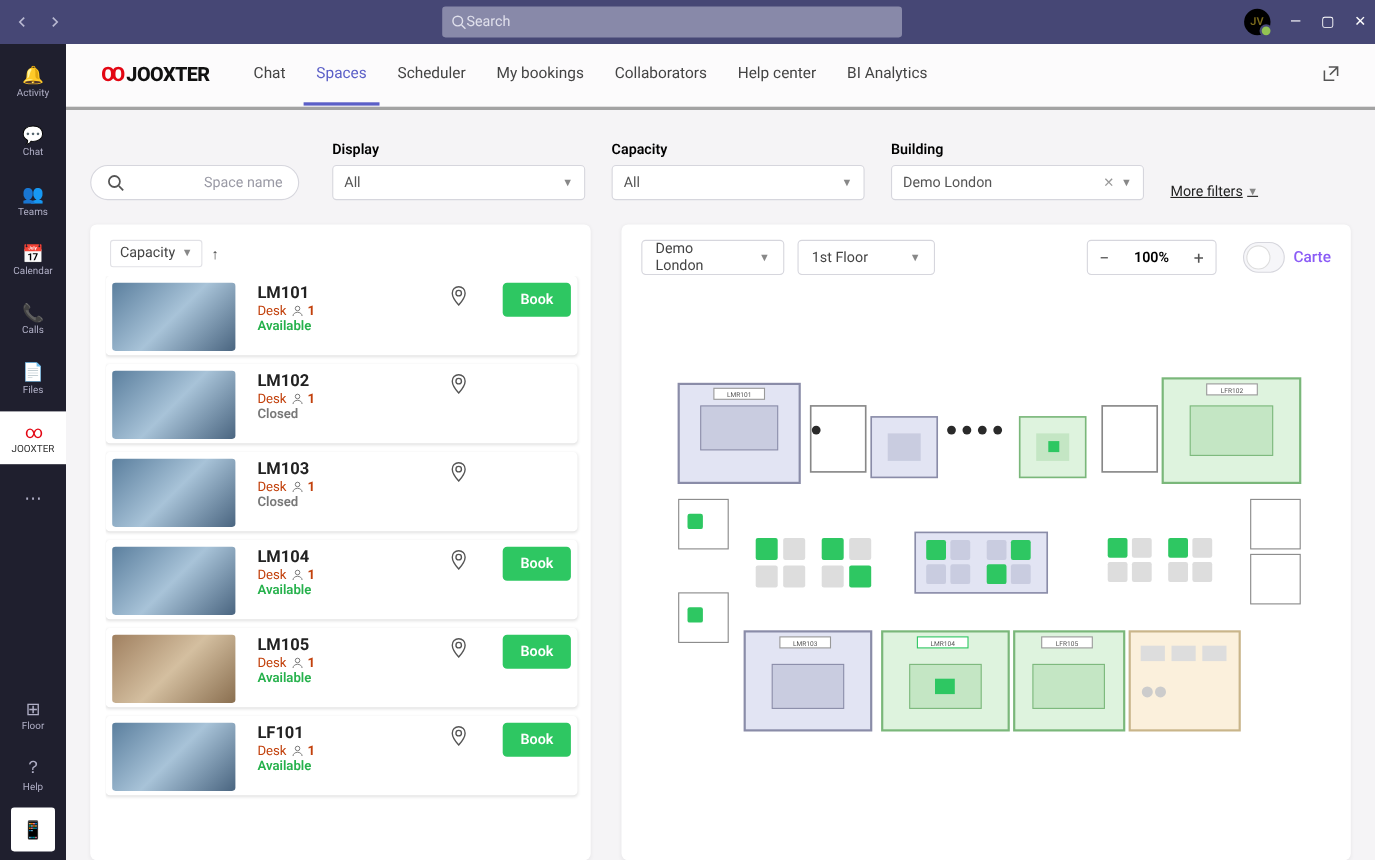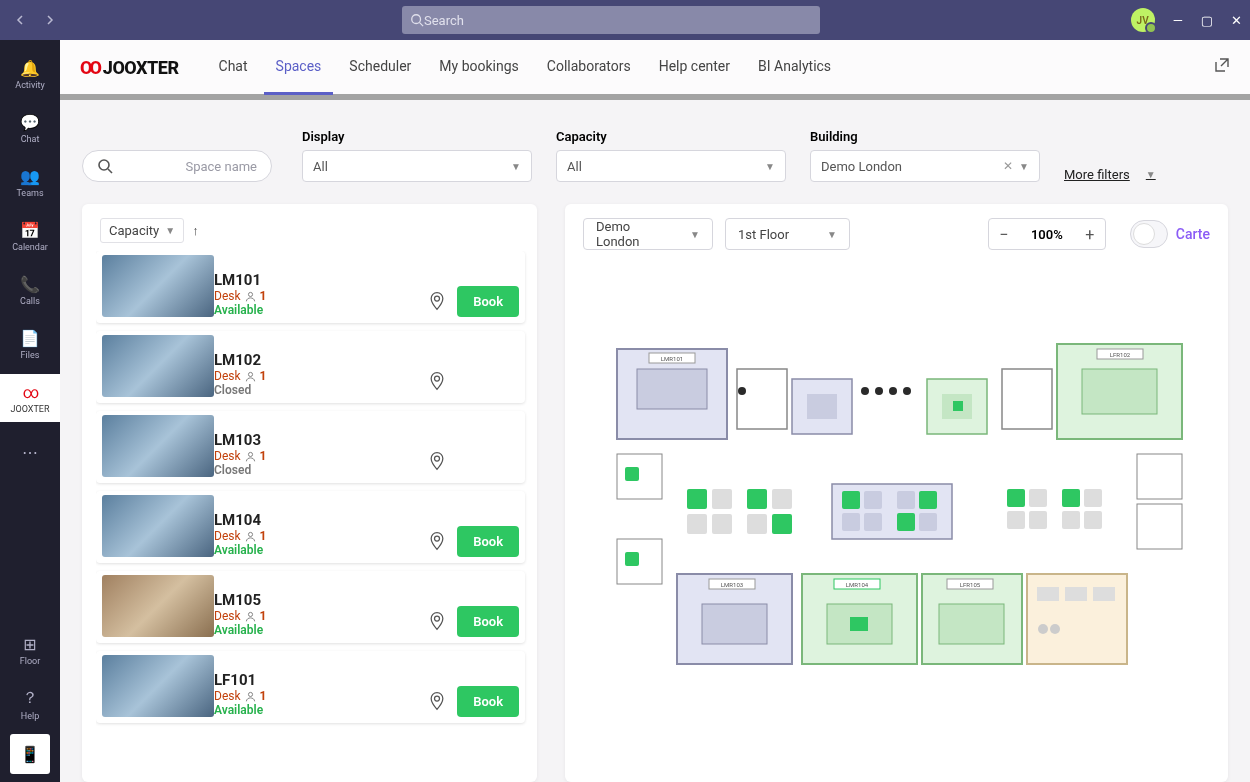--- a/index.html
+++ b/index.html
@@ -2,57 +2,57 @@
 <html><head>
 <meta charset="utf-8">
 <style>
   * { box-sizing: border-box; margin: 0; padding: 0; font-family: -apple-system, "Segoe UI", Roboto, Arial, sans-serif; }
   body { width: 1250px; height: 782px; overflow: hidden; background: #e8e8ec; }
   .titlebar { height: 40px; background: #464775; display: flex; align-items: center; padding: 0 8px; color: #fff; }
   .titlebar .nav { display: flex; gap: 6px; }
   .tb-btn { width: 24px; height: 24px; display: flex; align-items: center; justify-content: center; color: #b9b9d1; cursor: pointer; }
   .searchbox { margin-left: 340px; width: 418px; height: 28px; background: #8889a9; border-radius: 3px; display: flex; align-items: center; padding: 0 8px; color: #e0e0ec; font-size: 13px; }
   .titlebar .right { margin-left: auto; display: flex; align-items: center; gap: 18px; }
-  .avatar { width: 24px; height: 24px; border-radius: 50%; background: #bef264; color: #7a6a1b; font-size: 10px; font-weight: 600; display: flex; align-items: center; justify-content: center; position: relative; }
+  .avatar { width: 24px; height: 24px; border-radius: 50%; background: #000000; color: #7a6a1b; font-size: 10px; font-weight: 600; display: flex; align-items: center; justify-content: center; position: relative; }
   .avatar::after { content:""; position:absolute; right:-2px; bottom:-2px; width:8px; height:8px; background:#92c353; border-radius:50%; border:2px solid #464775; }
   .win-btn { color:#fff; font-size:13px; cursor:pointer; }
   .app { display:flex; height: calc(100% - 40px); }
   .siderail { width: 60px; background: #1f1f2e; color: #c6c6d6; display:flex; flex-direction:column; align-items:center; padding-top:10px; gap:6px; }
   .rail-item { width:60px; height:48px; display:flex; flex-direction:column; align-items:center; justify-content:center; font-size:9px; gap:2px; cursor:pointer; color:#b0afc6;}
   .rail-item.active { background:#fff; color:#333; }
   .rail-icon { font-size:16px; }
   .rail-bottom { margin-top:auto; margin-bottom:8px; display:flex; flex-direction:column; gap:6px; align-items:center;}
   .rail-device { width:40px; height:40px; background:#fff; border-radius:3px; display:flex; align-items:center; justify-content:center; color:#555; cursor:pointer;}
   .main { flex:1; display:flex; flex-direction:column; background:#f5f4f6; }
-  .header { height:60px; background:#fcfbfc; border-bottom:6px solid #a3a3a3; display:flex; align-items:center; padding:0 20px; gap:8px; }
+  .header { height:60px; background:#fcfbfc; border-bottom:3px solid #a3a3a3; display:flex; align-items:center; padding:0 32px; gap:8px; }
   .logo { display:flex; align-items:center; font-weight:800; font-size:18px; color:#111; letter-spacing:-0.5px; }
   .logo .oo { color:#e30613; font-size:18px; margin-right:4px; letter-spacing:-3px;}
   .tabs { display:flex; margin-left:20px; gap:4px; }
   .tab { padding: 18px 12px; font-size:14px; color:#444; cursor:pointer; border-bottom:3px solid transparent;}
   .tab.active { color:#5b5fc7; border-bottom-color:#5b5fc7; }
   .popout { margin-left:auto; color:#555; cursor:pointer; }
   .content { flex:1; padding: 18px 22px 0 22px; overflow:hidden; display:flex; flex-direction:column;}
   .filters { display:flex; gap:24px; align-items:flex-end; padding: 10px 0 22px 0; }
   .filter-group { display:flex; flex-direction:column; gap:6px; }
   .filter-label { font-size:13px; font-weight:600; color:#000000; }
   .input, .select { height:32px; border:1px solid #d6d6dd; border-radius:4px; background:#fff; padding:0 10px; font-size:13px; color:#555; display:flex; align-items:center; justify-content:space-between; gap:8px;}
   .search-input { width:190px; border-radius:18px; display:flex; align-items:center; gap:8px; padding:0 14px;}
   .sel-230 { width:230px; }
   .sel-building { position:relative;}
   .sel-building .clear { color:#999; font-size:12px; cursor:pointer; margin-right:6px;}
   .chev { color:#888; font-size:10px; }
-  .more-filters { font-size:13px; color:#222; text-decoration:underline; cursor:pointer; display:flex; align-items:center; gap:16px;}
+  .more-filters { font-size:13px; color:#222; text-decoration:underline; cursor:pointer; display:flex; align-items:center; gap:4px;}
   .panels { display:flex; gap:28px; flex:1; min-height:0;}
   .list-panel { width:455px; background:#fff; border-radius:6px; box-shadow:0 1px 4px rgba(0,0,0,.06); display:flex; flex-direction:column; padding:10px 6px 10px 14px;}
   .sort-row { display:flex; align-items:center; gap:8px; padding:4px 0 8px 4px; font-size:13px; color:#444;}
   .sort-chip { border:1px solid #e1e1e6; border-radius:3px; padding:4px 8px; display:flex; align-items:center; gap:6px; cursor:pointer;}
   .rooms { flex:1; overflow-y:scroll; padding-right:6px;}
   .rooms::-webkit-scrollbar { width:12px; }
   .rooms::-webkit-scrollbar-thumb { background:#b9b9c4; border-radius:6px;}
-  .room { display:flex; align-items:flex-end; background:#fff; border-radius:4px; box-shadow:0 1px 3px rgba(0,0,0,.12); margin-bottom:8px; padding:6px; gap:0; height:72px;}
+  .room { display:flex; align-items:flex-start; background:#fff; border-radius:4px; box-shadow:0 1px 3px rgba(0,0,0,.12); margin-bottom:8px; padding:6px; gap:20px; height:72px;}
   .thumb { width:112px; height:62px; border-radius:3px; background:linear-gradient(135deg,#5b7f9e 0%, #a8c3d8 50%, #4a6580 100%); position:relative; overflow:hidden;}
   .thumb.alt { background:linear-gradient(135deg,#a08060 0%, #d4bfa0 50%, #8a6f50 100%);}
   .room-info { flex:0 0 150px; display:flex; flex-direction:column; gap:0; }
   .room-name { font-weight:700; font-size:15px; color:#222;}
   .room-meta { font-size:12px; color:#c2410c; display:flex; align-items:center; gap:4px;}
   .room-status { font-size:12px; font-weight:600;}
   .st-avail { color:#26b14c;}
   .st-closed { color:#777;}
   .pin-icon { width:22px; color:#555; margin-left:auto; margin-right:8px;}
   .book-btn { background:#2ec762; color:#fff; border:none; border-radius:4px; font-size:13px; font-weight:600; padding:8px 16px; cursor:pointer;}

